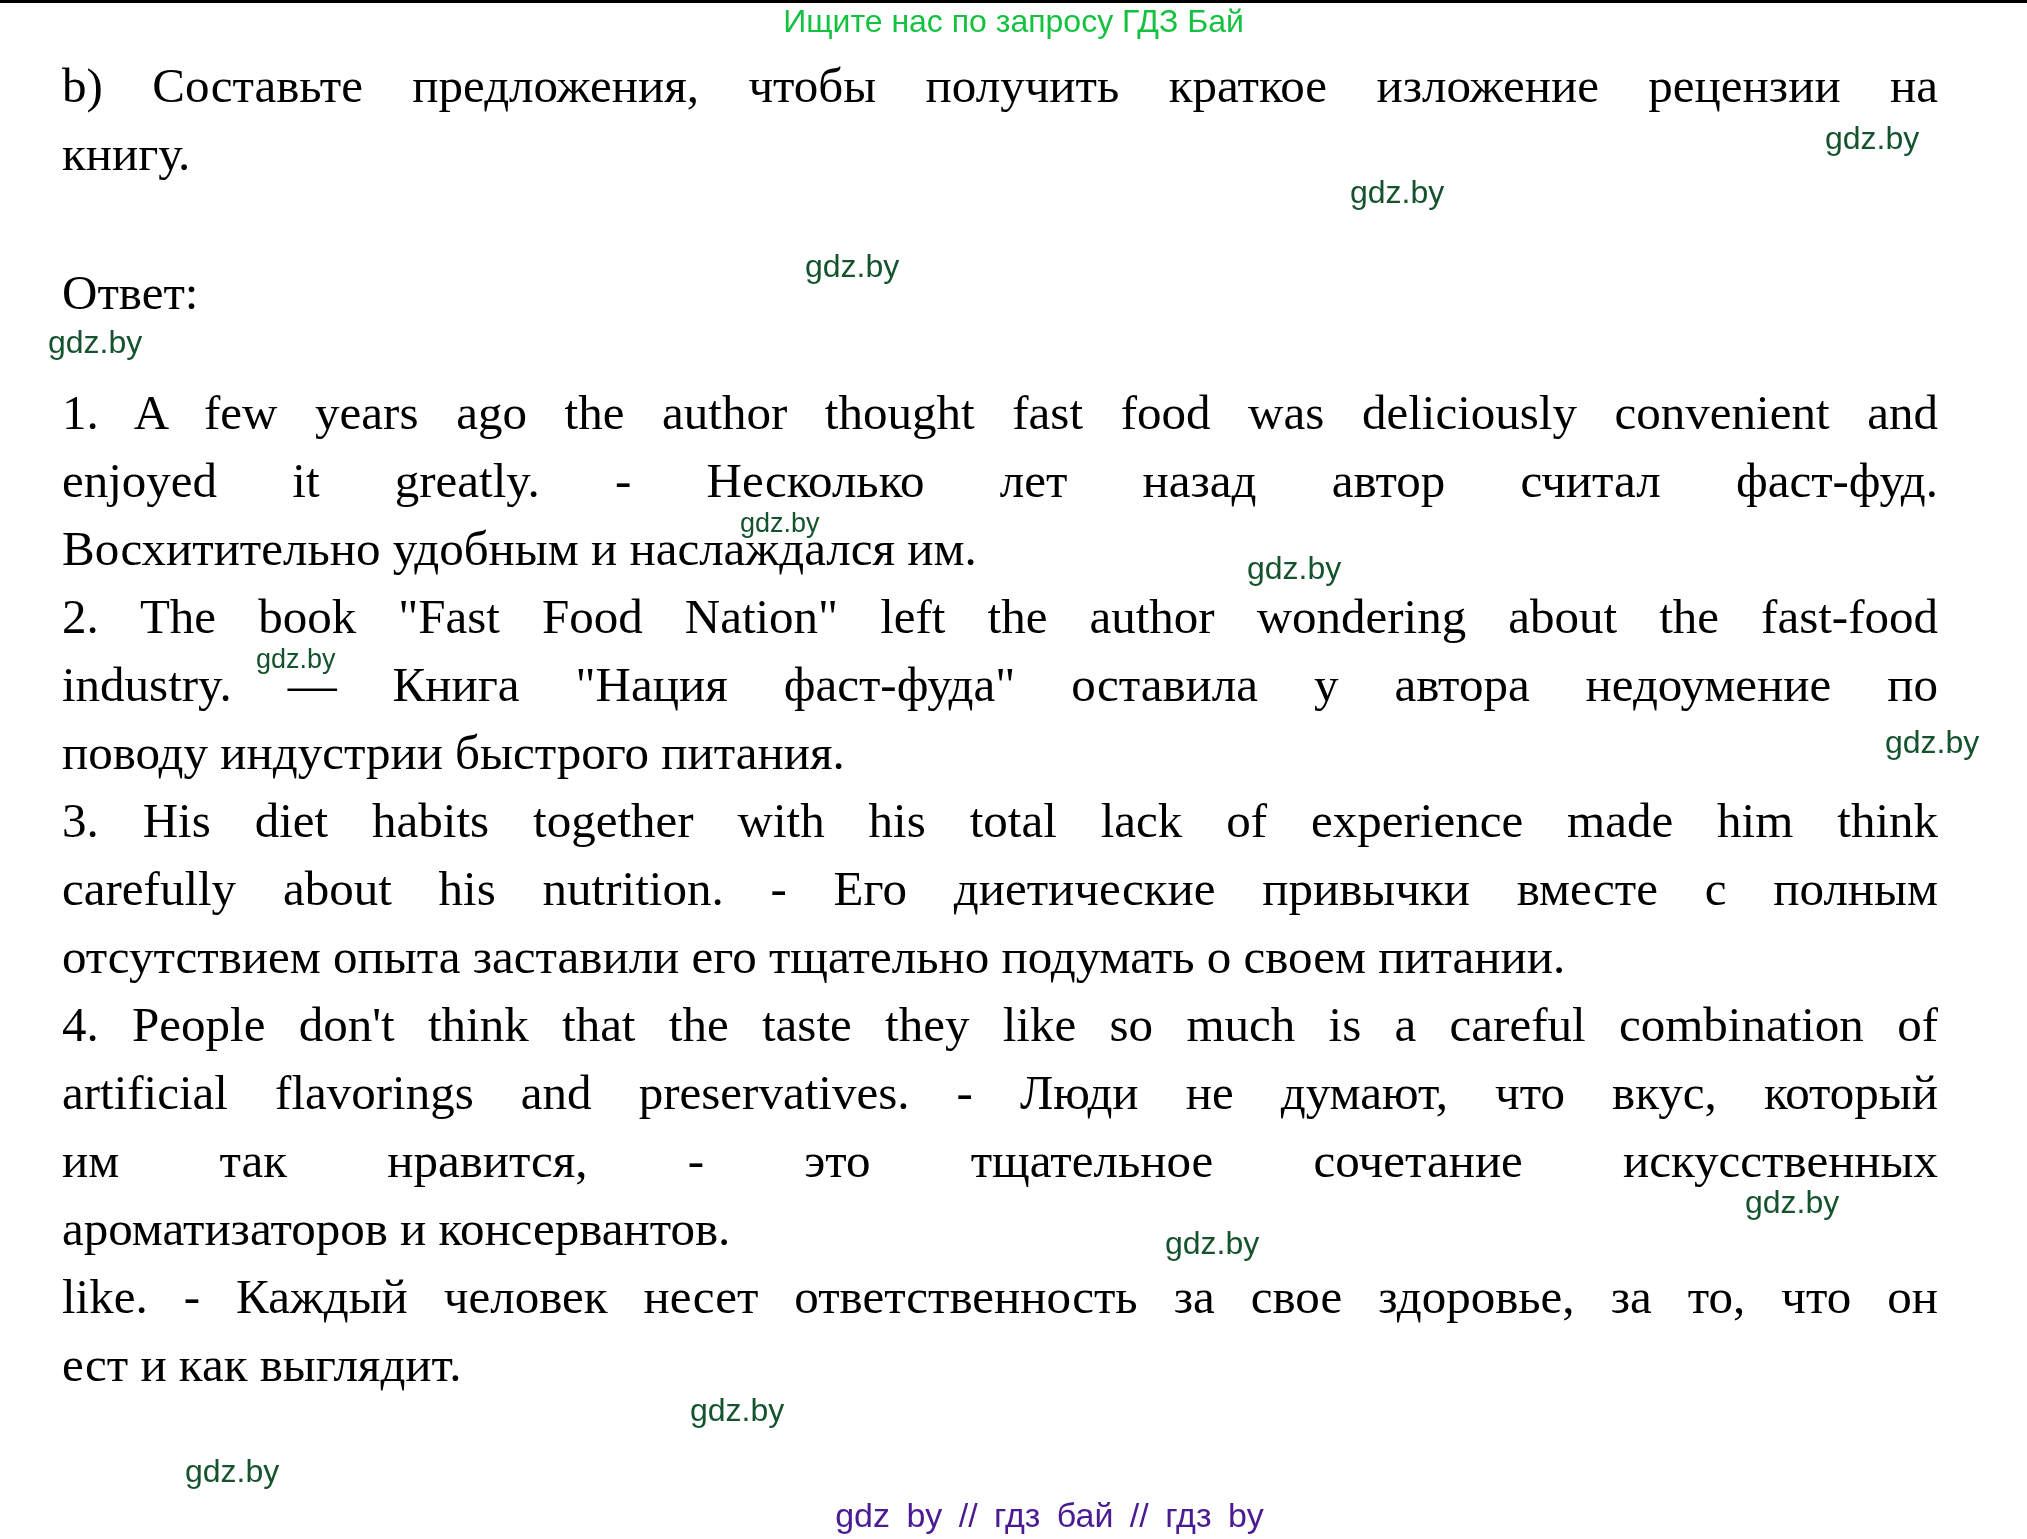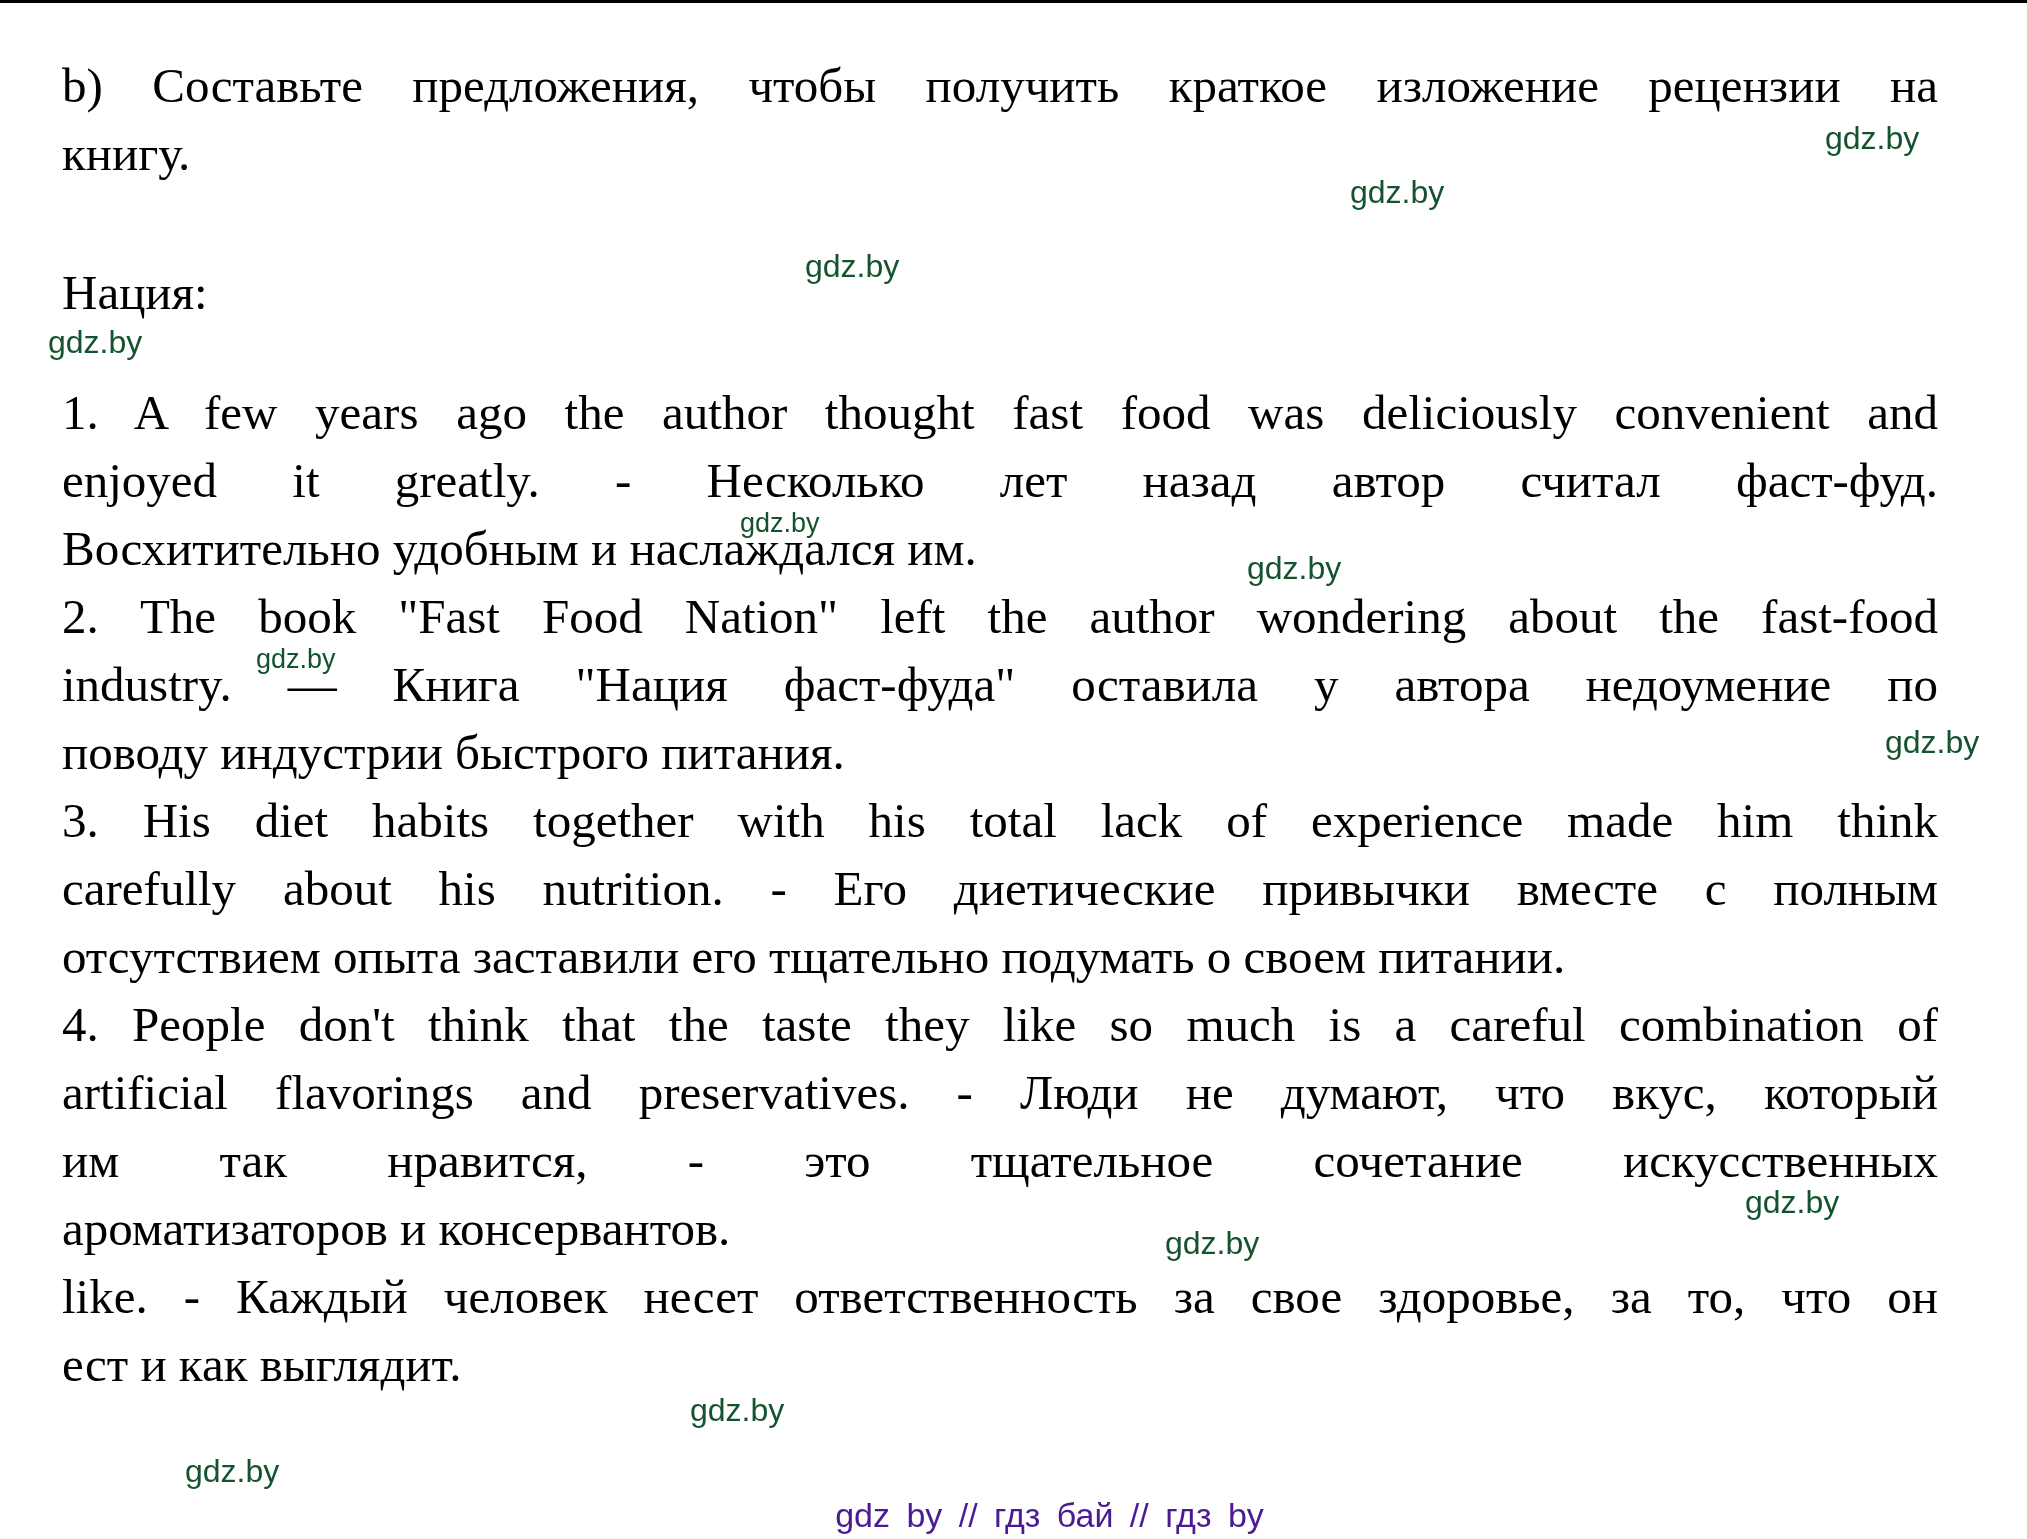--- a/index.html
+++ b/index.html
@@ -47,27 +47,28 @@
     font-size:34px;line-height:38px;
     word-spacing:7px;
   }
 </style>
 </head>
 <body>
 
 <div class="page">
   <div class="topline"></div>
 
+  <div class="promo" style="color: rgb(20, 193, 65);">Ищите нас по запросу ГДЗ Бай</div>
 
   <div class="textblock task" id="task">
       <div class="line j">b) Составьте предложения, чтобы получить краткое изложение рецензии на</div>
       <div class="line">книгу.</div>
     </div>
 
-  <div class="answer">Нация:</div>
+  <div class="answer">Ответ:</div>
 
   <div class="textblock bodytext" id="bodytext">
       <div class="line j">1. A few years ago the author thought fast food was deliciously convenient and</div>
       <div class="line j">enjoyed it greatly. - Несколько лет назад автор считал фаст-фуд.</div>
       <div class="line">Восхитительно удобным и наслаждался им.</div>
       <div class="line j">2. The book "Fast Food Nation" left the author wondering about the fast-food</div>
       <div class="line j">industry. — Книга "Нация фаст-фуда" оставила у автора недоумение по</div>
       <div class="line">поводу индустрии быстрого питания.</div>
       <div class="line j">3. His diet habits together with his total lack of experience made him think</div>
       <div class="line j">carefully about his nutrition. - Его диетические привычки вместе с полным</div>

